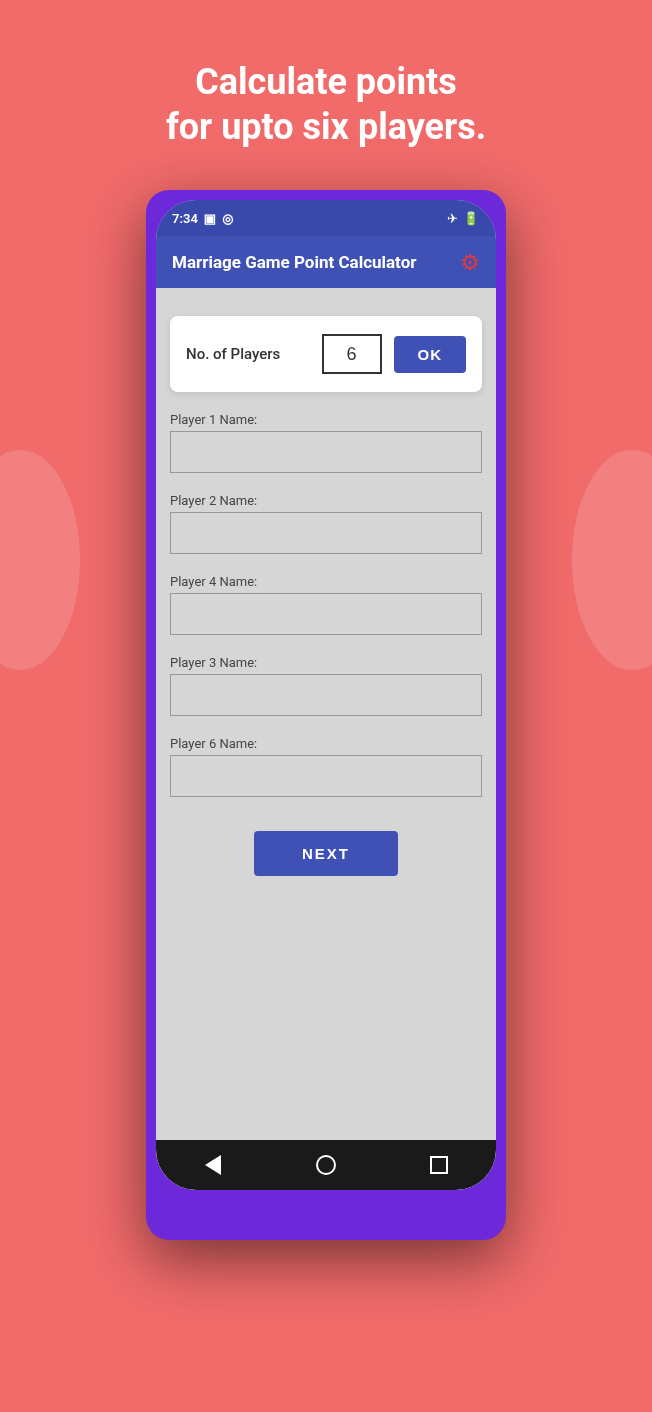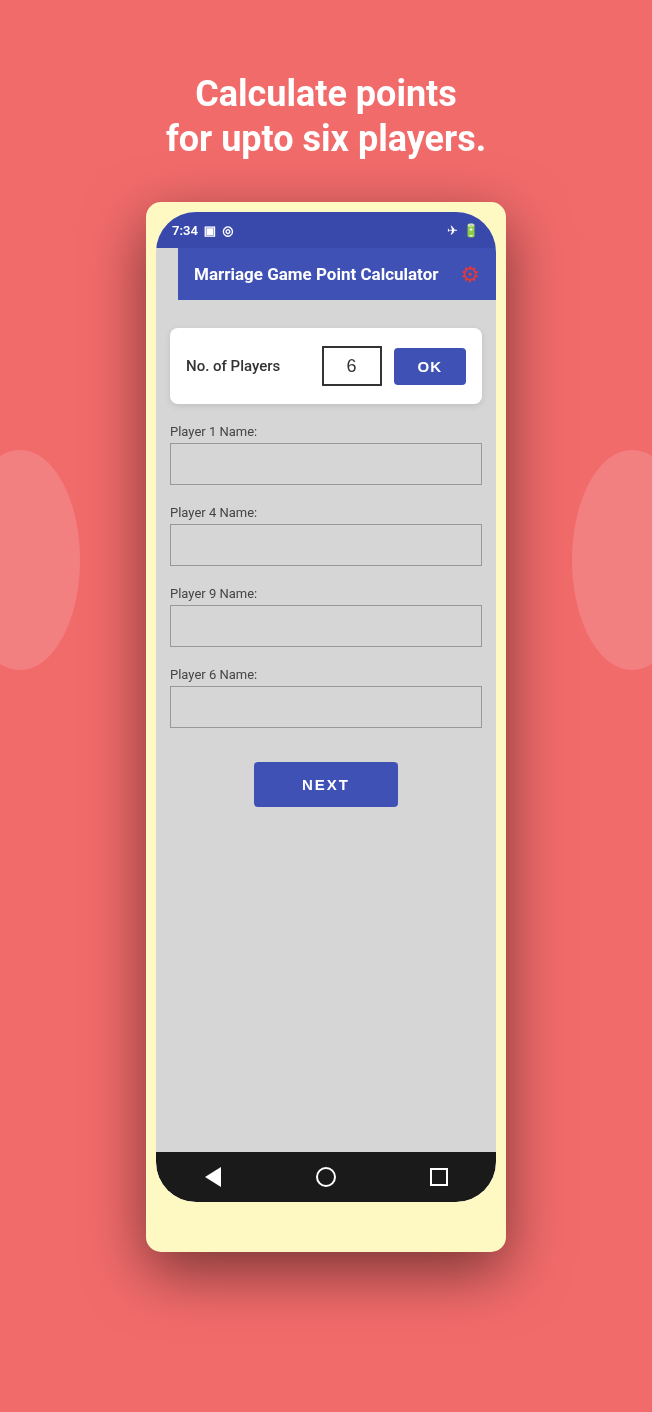--- a/index.html
+++ b/index.html
@@ -18,36 +18,35 @@
 
     .top-text {
       text-align: center;
       color: white;
       font-size: 36px;
       font-weight: 700;
       line-height: 1.25;
       padding-top: 60px;
       padding-bottom: 30px;
       z-index: 2;
-      margin-top: 12px;
     }
 
     .phone-wrapper {
       position: relative;
       width: 360px;
       height: 1050px;
       margin-top: 10px;
     }
 
     
     .phone-shell {
       position: absolute;
       top: 0; left: 0; right: 0; bottom: 0;
-      background: #fef9c3;
-      border-radius: 15px;
+      background: #6d28d9;
+      border-radius: 23px;
       box-shadow: 0 20px 60px rgba(0,0,0,0.5);
       overflow: hidden;
     }
 
     
     .blob-left {
       position: absolute;
       width: 120px;
       height: 220px;
       background: #f28080;
@@ -110,21 +109,20 @@
 
     
     .toolbar {
       background: #3F51B5;
       height: 52px;
       display: flex;
       align-items: center;
       justify-content: space-between;
       padding: 0 16px;
       flex-shrink: 0;
-      margin-left: 22px;
     }
 
     .toolbar-title {
       color: white;
       font-size: 17px;
       font-weight: 700;
     }
 
     .toolbar-gear {
       color: #E53935;
@@ -310,29 +308,33 @@
           <span class="players-label">No. of Players</span>
           <input class="players-input" type="text" value="6" style="">
           <button class="ok-button">OK</button>
         </div>
 
         <div class="player-field-group">
           <label class="player-label">Player 1 Name:</label>
           <input class="player-input" type="text" style="">
         </div>
 
+        <div class="player-field-group">
+          <label class="player-label">Player 2 Name:</label>
+          <input class="player-input" type="text" style="">
+        </div>
 
 
         <div class="player-field-group">
           <label class="player-label">Player 4 Name:</label>
           <input class="player-input" type="text" style="">
         </div>
 
         <div class="player-field-group">
-          <label class="player-label">Player 9 Name:</label>
+          <label class="player-label">Player 3 Name:</label>
           <input class="player-input" type="text" style="">
         </div>
 
         <div class="player-field-group">
           <label class="player-label">Player 6 Name:</label>
           <input class="player-input" type="text" style="">
         </div>
 
         <button class="next-button">NEXT</button>
 

